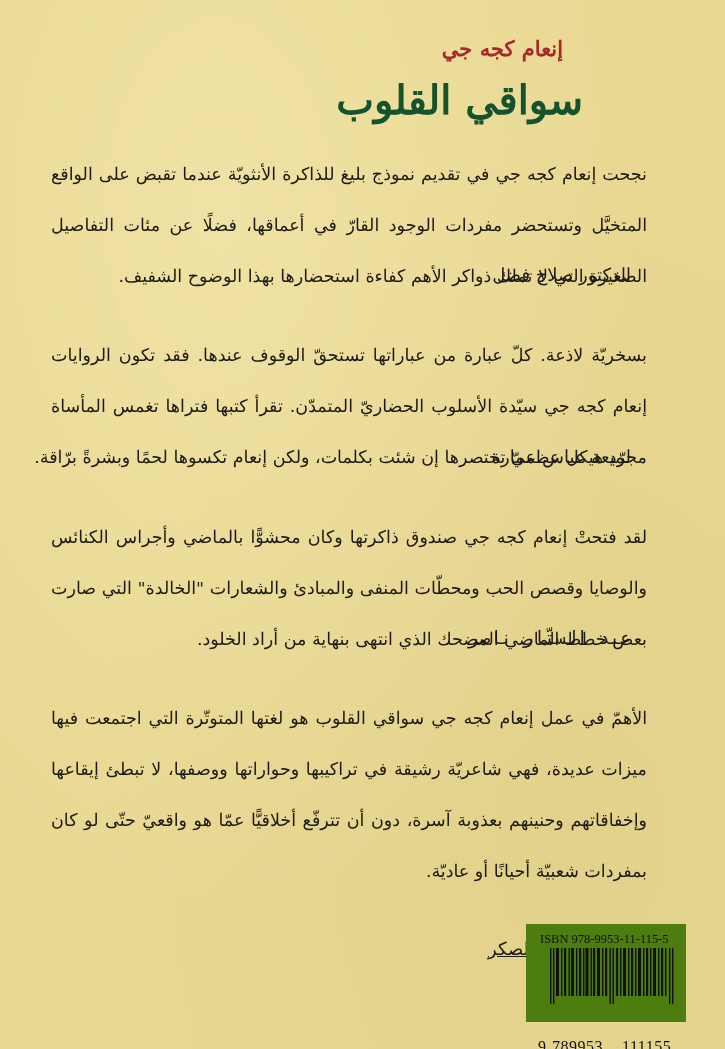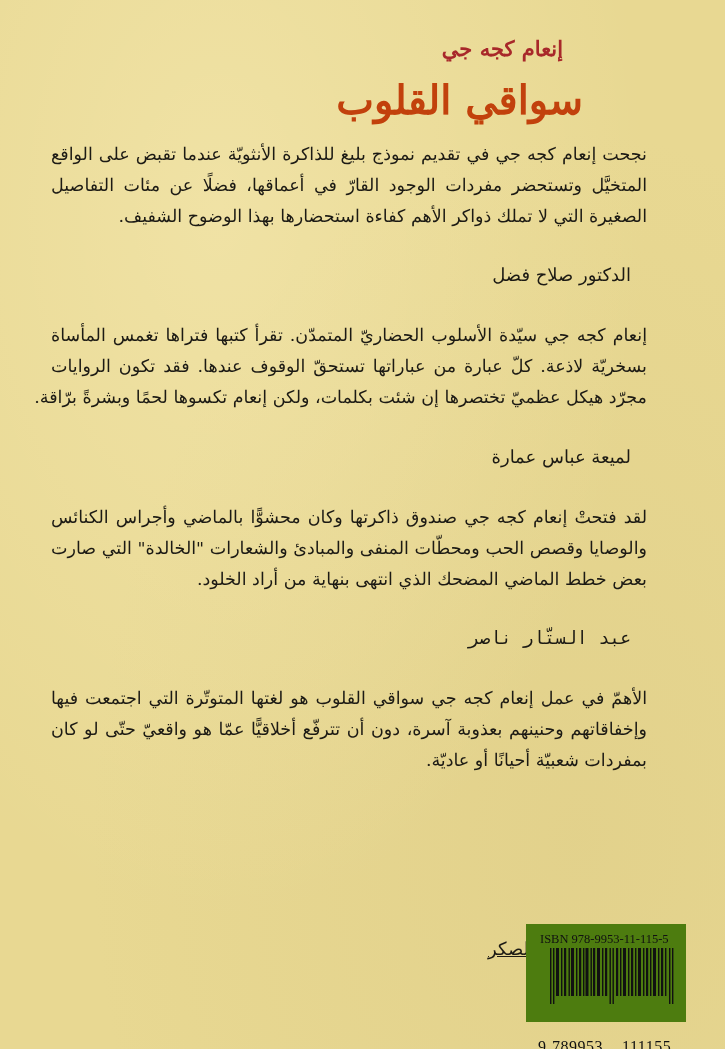--- a/index.html
+++ b/index.html
@@ -33,40 +33,41 @@
       font-weight: bold;
       color: #a8282a;
       margin: 0;
       line-height: 1;
     }
     .book-title {
       position: absolute;
       right: 142px;
       top: 80px;
       font-size: 40px;
-      color: #c2410c;
+      color: #14532d;
       margin: 0;
       line-height: 1;
       letter-spacing: 1px;
     }
     .blurb {
       position: absolute;
       right: 78px;
       width: 596px;
       font-size: 17.5px;
       line-height: 31px;
       text-align: justify;
       text-align-last: right;
       margin: 0;
     }
     .blurb .line {
       display: block;
       text-align: justify;
       text-align-last: justify;
       white-space: nowrap;
+      margin-top: 20px;
     }
     .blurb .line.last {
       text-align-last: right;
     }
     .signature {
       position: absolute;
       right: 78px;
       font-size: 18px;
       margin: 16px;
       line-height: 1;
@@ -129,35 +130,36 @@
   <h1 class="book-title">سواقي القلوب</h1>
 
   <p class="blurb" id="blurb-1">
     <span class="line">نجحت إنعام كجه جي في تقديم نموذج بليغ للذاكرة الأنثويّة عندما تقبض على الواقع</span>
     <span class="line">المتخيَّل وتستحضر مفردات الوجود القارّ في أعماقها، فضلًا عن مئات التفاصيل</span>
     <span class="line last">الصغيرة التي لا تملك ذواكر الأهم كفاءة استحضارها بهذا الوضوح الشفيف.</span>
   </p>
   <p class="signature" id="sig-1">الدكتور صلاح فضل</p>
 
   <p class="blurb" id="blurb-2">
+    <span class="line">بسخريّة لاذعة. كلّ عبارة من عباراتها تستحقّ الوقوف عندها. فقد تكون الروايات</span>
     <span class="line">إنعام كجه جي سيّدة الأسلوب الحضاريّ المتمدّن. تقرأ كتبها فتراها تغمس المأساة</span>
-    <span class="line">بسخريّة لاذعة. كلّ عبارة من عباراتها تستحقّ الوقوف عندها. فقد تكون الروايات</span>
     <span class="line">مجرّد هيكل عظميّ تختصرها إن شئت بكلمات، ولكن إنعام تكسوها لحمًا وبشرةً برّاقة.</span>
   </p>
   <p class="signature" id="sig-2">لميعة عباس عمارة</p>
 
   <p class="blurb" id="blurb-3">
     <span class="line">لقد فتحتْ إنعام كجه جي صندوق ذاكرتها وكان محشوًّا بالماضي وأجراس الكنائس</span>
     <span class="line">والوصايا وقصص الحب ومحطّات المنفى والمبادئ والشعارات "الخالدة" التي صارت</span>
     <span class="line last">بعض خطط الماضي المضحك الذي انتهى بنهاية من أراد الخلود.</span>
   </p>
   <p class="signature" id="sig-3">عبد الستّار ناصر</p>
 
   <p class="blurb" id="blurb-4">
     <span class="line">الأهمّ في عمل إنعام كجه جي سواقي القلوب هو لغتها المتوتّرة التي اجتمعت فيها</span>
+    <span class="line">ميزات عديدة، فهي شاعريّة رشيقة في تراكيبها وحواراتها ووصفها، لا تبطئ إيقاعها</span>
     <span class="line">وإخفاقاتهم وحنينهم بعذوبة آسرة، دون أن تترفّع أخلاقيًّا عمّا هو واقعيّ حتّى لو كان</span>
     <span class="line last">بمفردات شعبيّة أحيانًا أو عاديّة.</span>
   </p>
   <p class="signature" id="sig-4">الدكتور حاتم الصكر</p>
 
   <div class="barcode-box">
     <div class="isbn-text">ISBN 978-9953-11-115-5</div>
     <svg class="bars" viewBox="0 0 125 56" preserveAspectRatio="none">
       <g fill="#111">
         <rect x="0" y="0" width="1.4" height="56"></rect>

